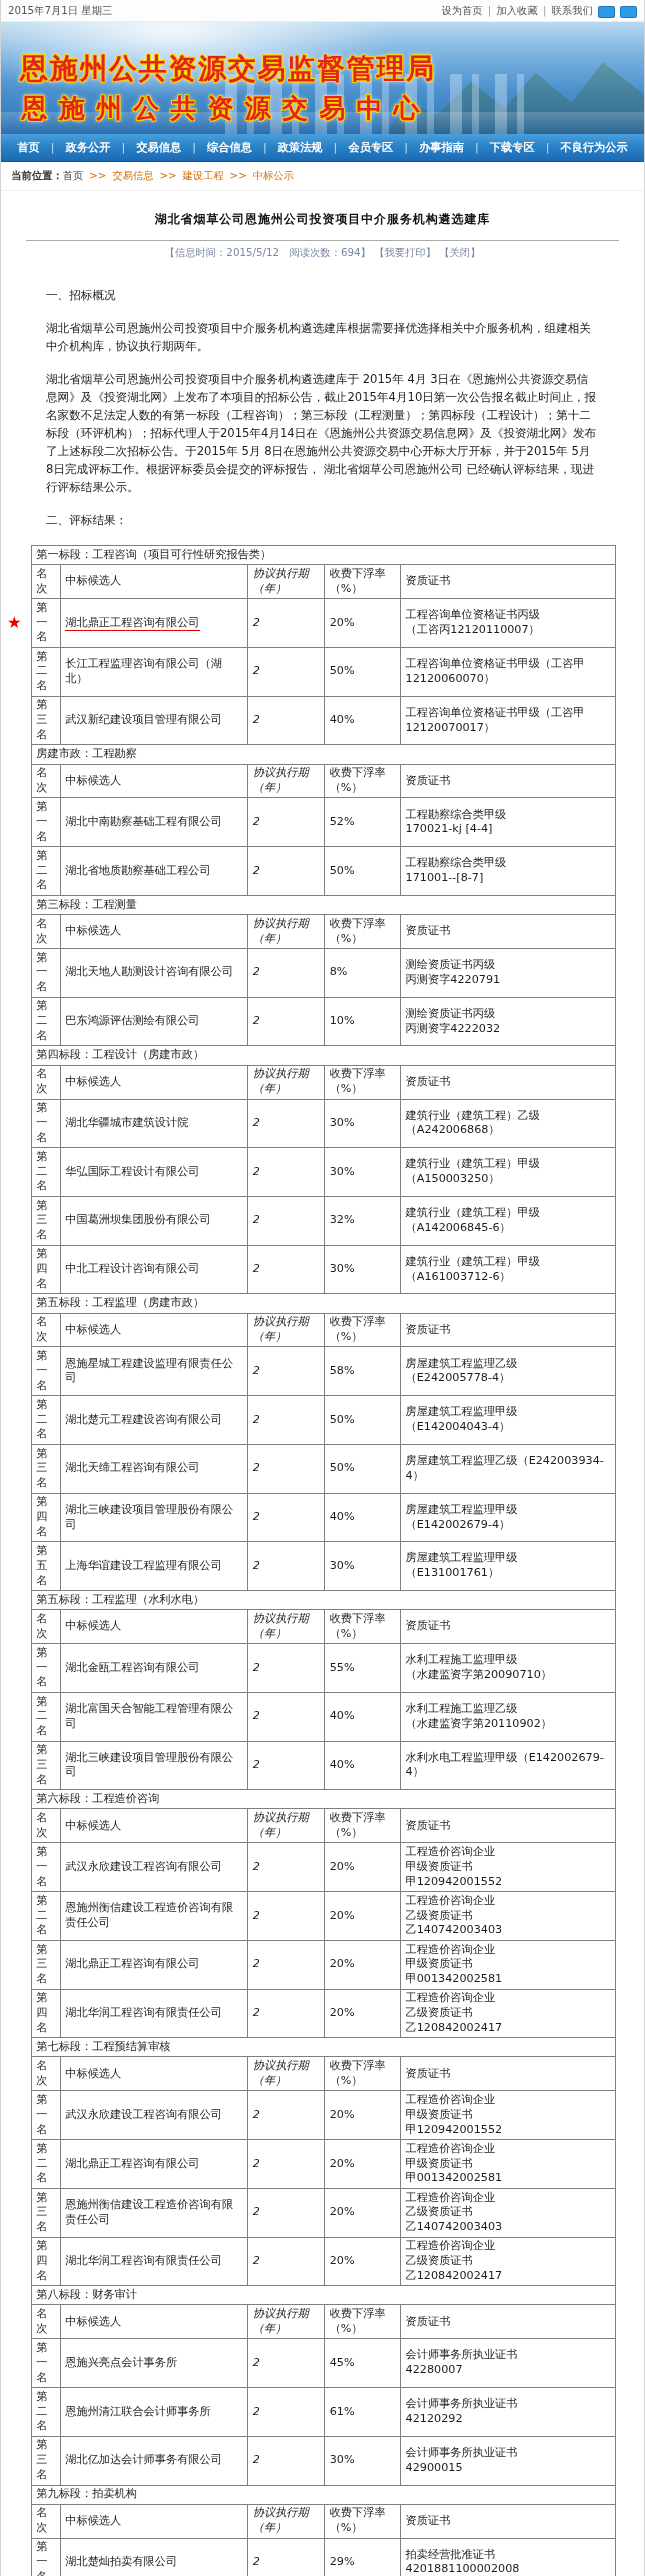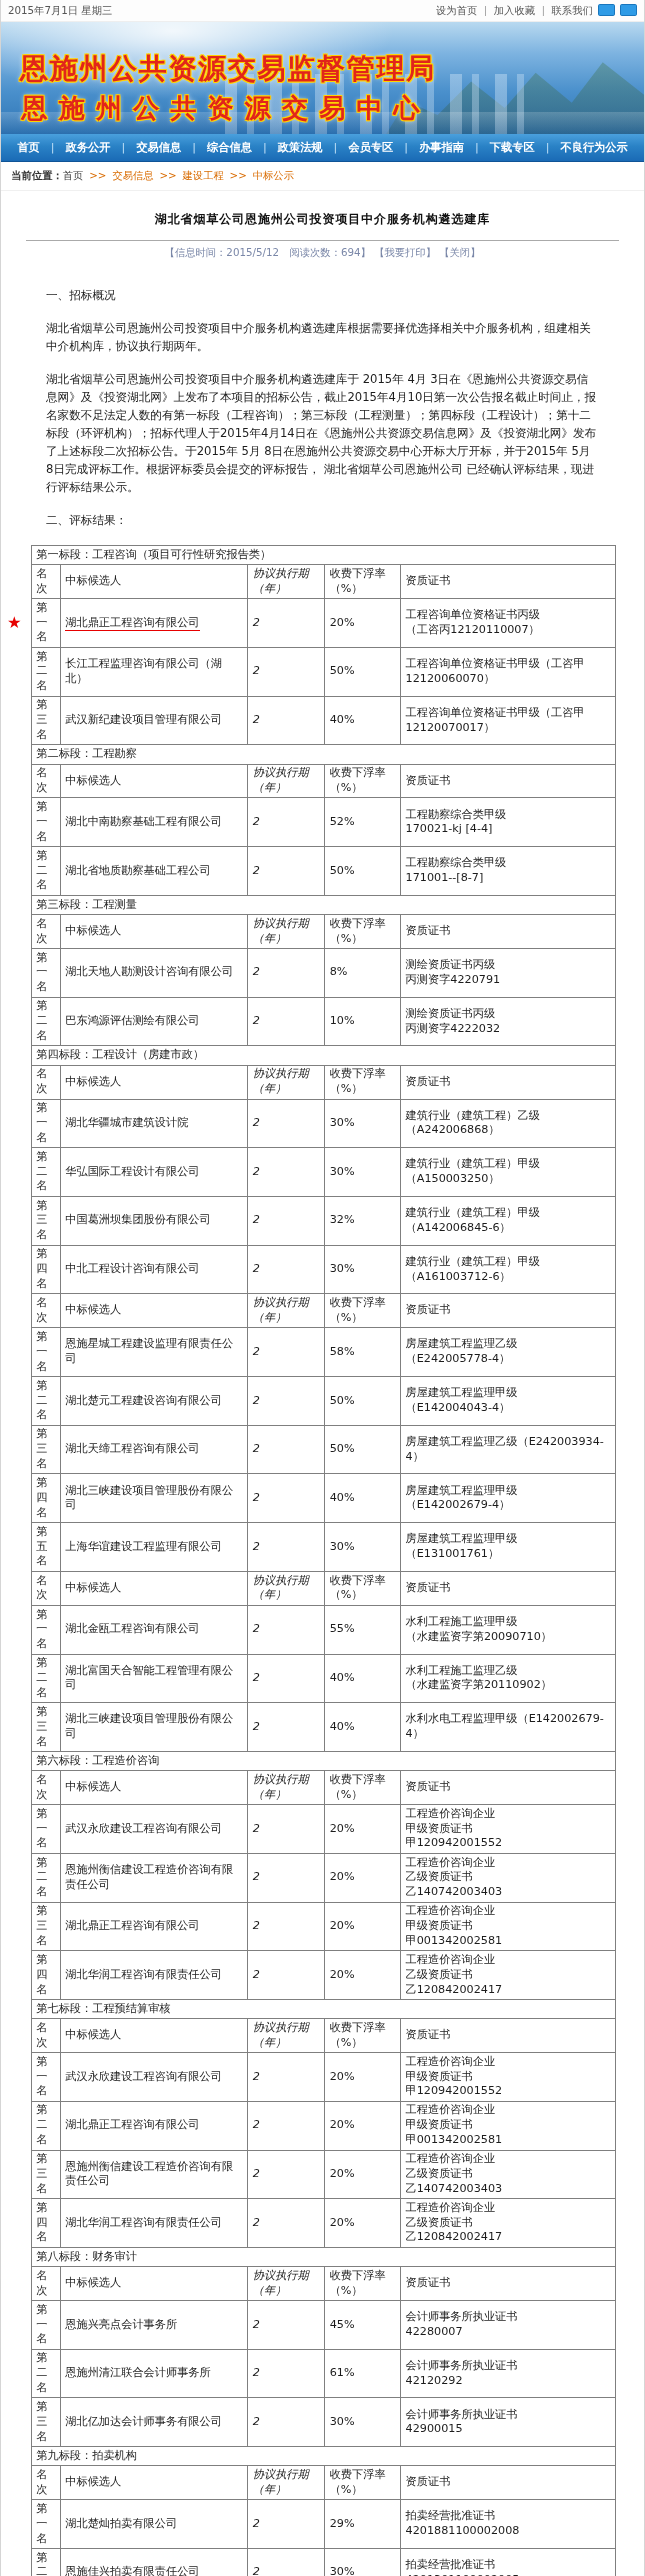--- a/index.html
+++ b/index.html
@@ -1,21 +1,21 @@
 <!DOCTYPE html>
 <html style="font-size:13.8px"><head>
 <meta charset="utf-8">
 <style>
   * { box-sizing: border-box; }
   body { margin:0; background:#f4f4f4; font-family:"DejaVu Sans","Liberation Sans",sans-serif; }
   .page { width:645px; margin:0 auto; background:#fff; border-left:0.9px solid #d5d5d5; border-right:0.9px solid #d5d5d5; }
 
   
   .topbar { height:22.4px; display:flex; justify-content:space-between; align-items:center; padding:0 6.9px; font-size:10.3px; color:#555; background:#fdfdfd; border-bottom:0.9px solid #eee; }
-  .tb-right { display:flex; align-items:flex-start; gap:5.2px;font-family:Liberation Mono, monospace; }
+  .tb-right { display:flex; align-items:flex-end; gap:5.2px; }
   .tb-links a { color:#555; text-decoration:none; cursor:pointer; }
   .tb-sep { margin:0 5.2px; color:#999; }
   .tb-box { display:inline-block; width:17px; height:12px; background:#2e9be6; border:0.9px solid #1876bd; border-radius:1.7px; cursor:pointer; }
 
   
   .banner { position:relative; height:112px; overflow:hidden;
     background:linear-gradient(180deg,#b8d9f0 0%,#7db3e0 28%,#4a90cc 62%,#2e74b4 100%); }
   .banner::before { content:""; position:absolute; left:-52px; top:-60px; width:447px; height:138px;
     background:radial-gradient(ellipse at center, rgba(255,255,255,.85) 0%, rgba(255,255,255,0) 70%); }
   .b-mtn { position:absolute; right:0; top:24px; width:258px; height:88px; opacity:.55;
@@ -157,21 +157,21 @@
           </tr>
           <tr>
             <td class="c0">第三名</td>
             <td class="c1">武汉新纪建设项目管理有限公司</td>
             <td class="c2">2</td>
             <td class="c3">40%</td>
             <td class="c4">工程咨询单位资格证书甲级（工咨甲
 12120070017）</td>
           </tr>
           <tr>
-            <td class="sec-title" colspan="5">第二标段：工程勘察</td>
+            <td class="sec-title" colspan="5">房建市政：工程勘察</td>
           </tr>
           <tr>
             <td class="c0">名次</td>
             <td class="c1">中标候选人</td>
             <td class="c2">协议执行期（年）</td>
             <td class="c3">收费下浮率（%）</td>
             <td class="c4">资质证书</td>
           </tr>
           <tr>
             <td class="c0">第一名</td>
@@ -251,20 +251,23 @@
           </tr>
           <tr>
             <td class="c0">第四名</td>
             <td class="c1">中北工程设计咨询有限公司</td>
             <td class="c2">2</td>
             <td class="c3">30%</td>
             <td class="c4">建筑行业（建筑工程）甲级
 （A161003712-6）</td>
           </tr>
           <tr>
+            <td class="sec-title" colspan="5">第五标段：工程监理（房建市政）</td>
+          </tr>
+          <tr>
             <td class="c0">名次</td>
             <td class="c1">中标候选人</td>
             <td class="c2">协议执行期（年）</td>
             <td class="c3">收费下浮率（%）</td>
             <td class="c4">资质证书</td>
           </tr>
           <tr>
             <td class="c0">第一名</td>
             <td class="c1">恩施星城工程建设监理有限责任公司</td>
             <td class="c2">2</td>
@@ -297,20 +300,23 @@
           </tr>
           <tr>
             <td class="c0">第五名</td>
             <td class="c1">上海华谊建设工程监理有限公司</td>
             <td class="c2">2</td>
             <td class="c3">30%</td>
             <td class="c4">房屋建筑工程监理甲级
 （E131001761）</td>
           </tr>
           <tr>
+            <td class="sec-title" colspan="5">第五标段：工程监理（水利水电）</td>
+          </tr>
+          <tr>
             <td class="c0">名次</td>
             <td class="c1">中标候选人</td>
             <td class="c2">协议执行期（年）</td>
             <td class="c3">收费下浮率（%）</td>
             <td class="c4">资质证书</td>
           </tr>
           <tr>
             <td class="c0">第一名</td>
             <td class="c1">湖北金瓯工程咨询有限公司</td>
             <td class="c2">2</td>

